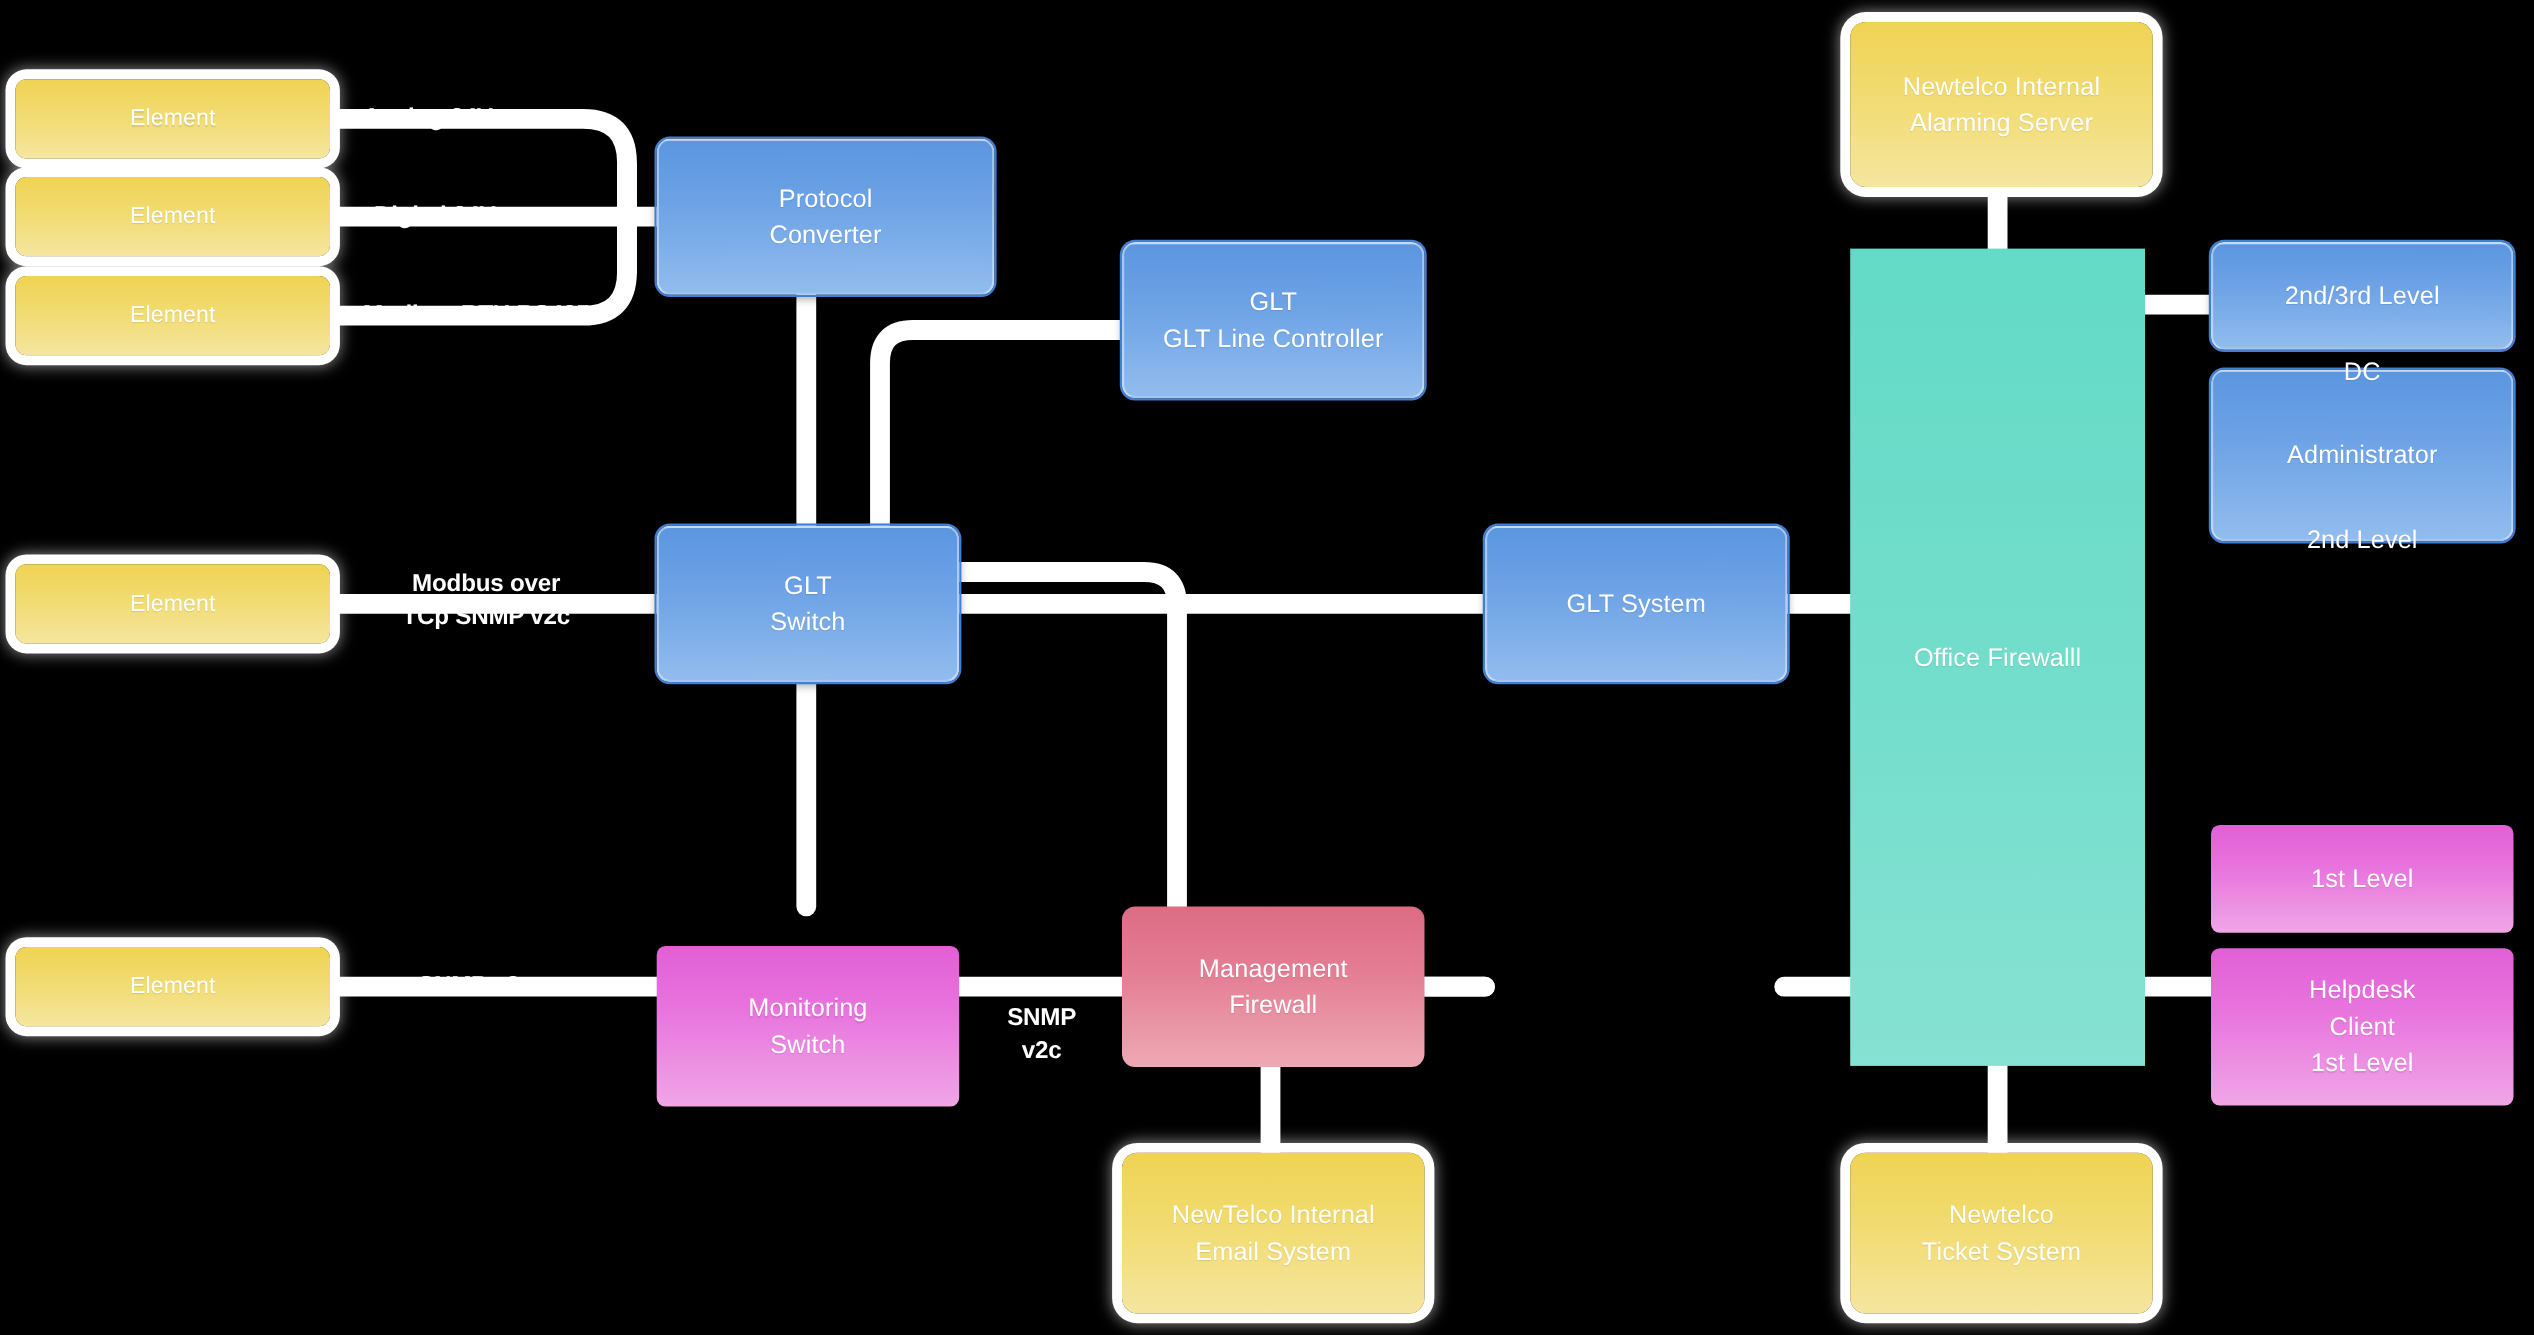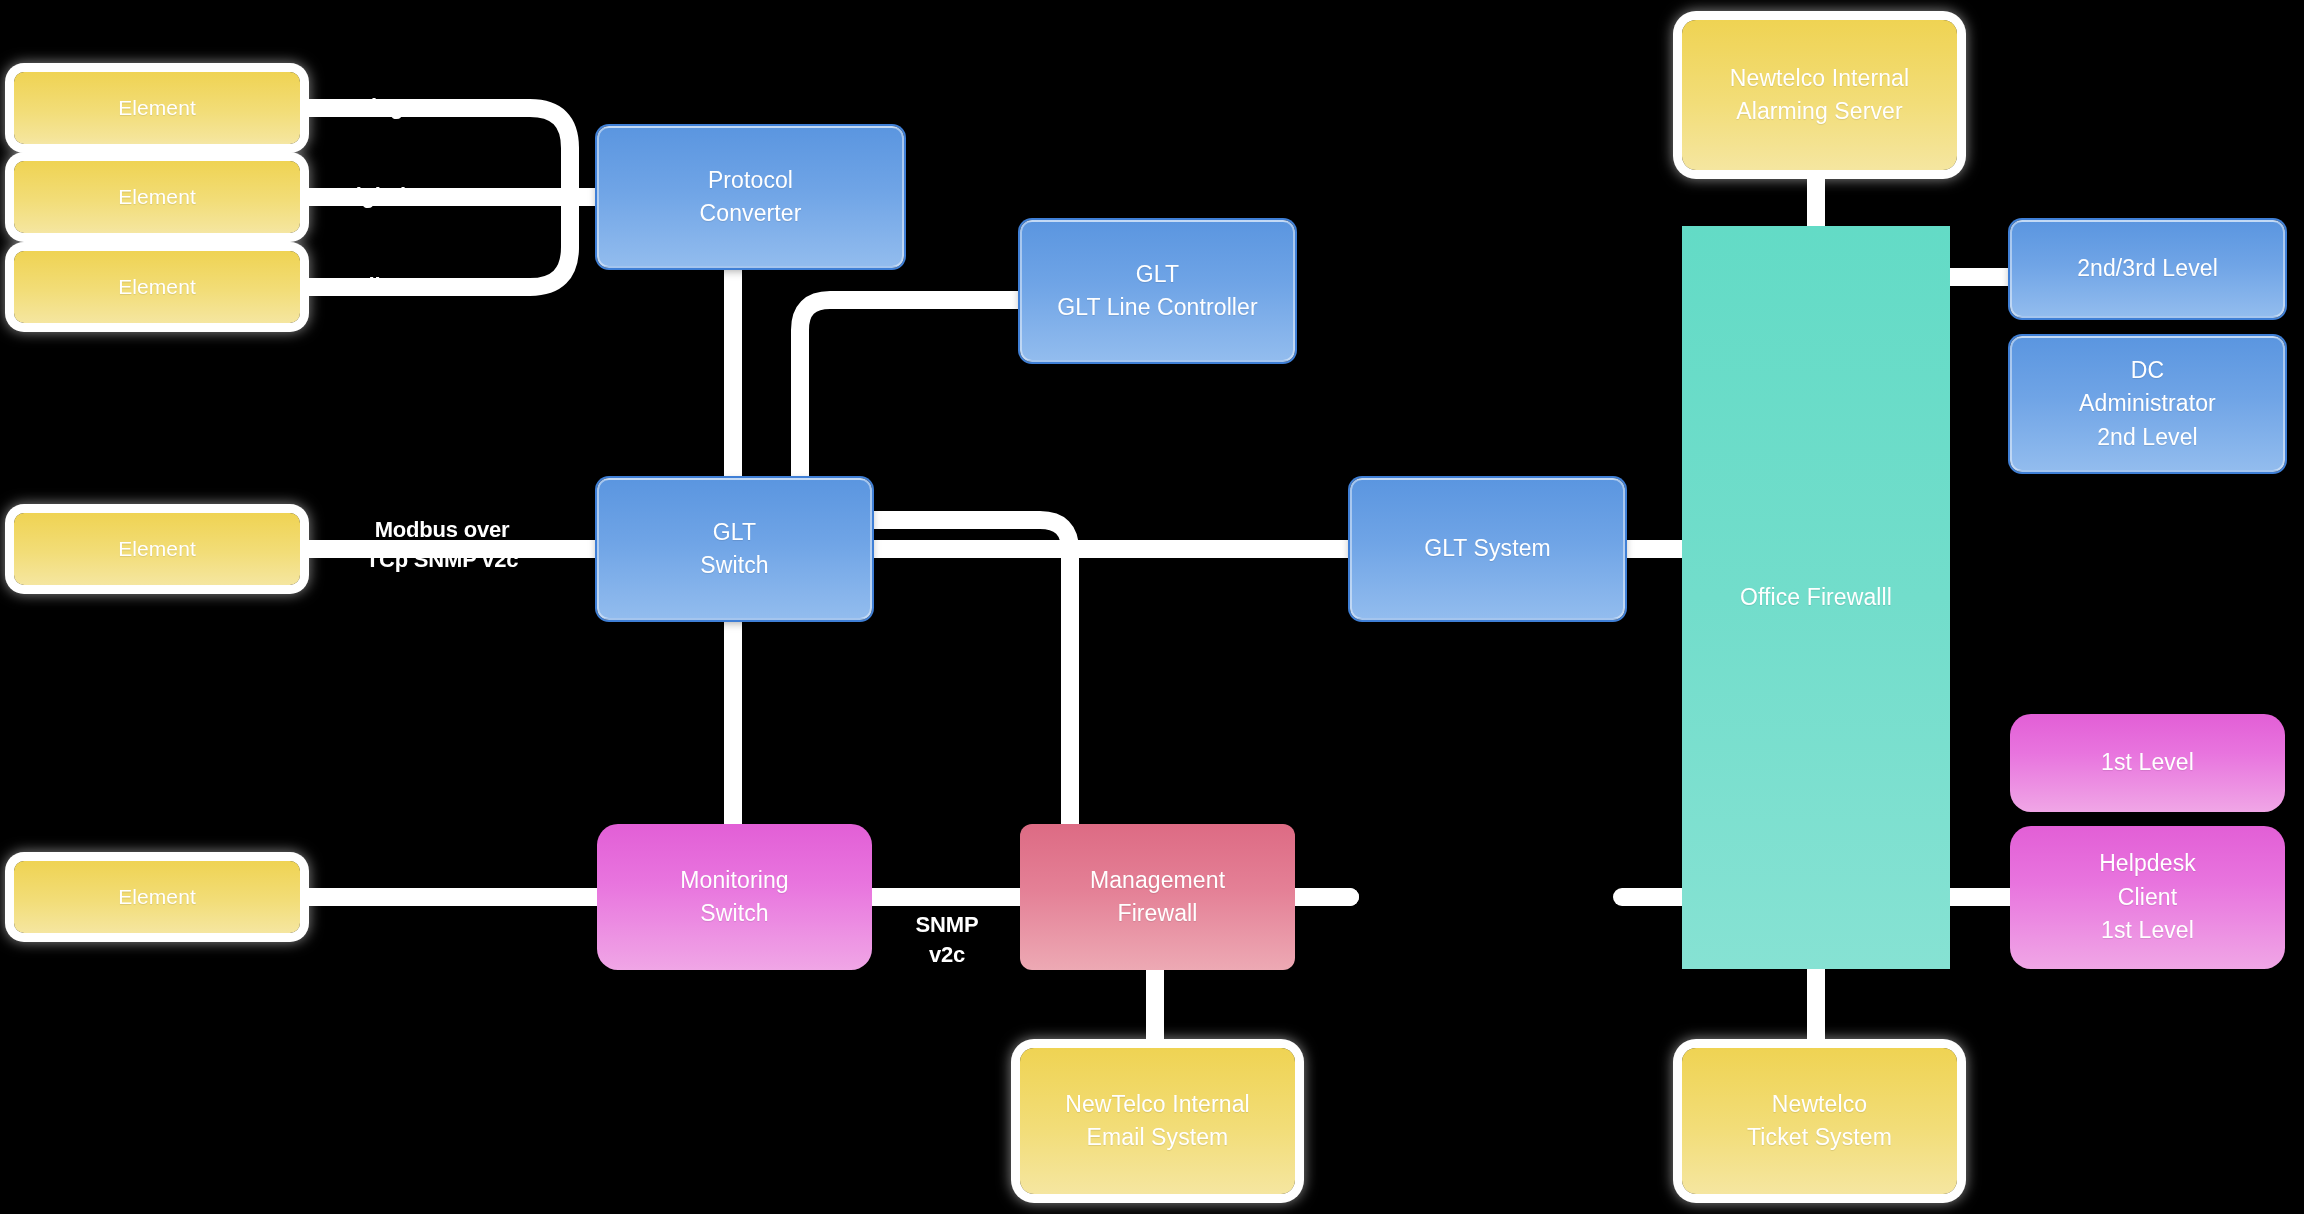--- a/index.html
+++ b/index.html
@@ -52,22 +52,23 @@
     background: linear-gradient(to bottom, #5b96e0 0%, #6fa4e6 45%, #92bcee 100%);
     border-radius: 12px;
     border: 2px solid rgba(255,255,255,0.45);
     box-shadow: 0 0 0 2px #3f7fd6, 0 3px 8px rgba(0,0,0,0.35);
     font-size: 23px;
   }
 
   
   .n-magenta {
     background: linear-gradient(to bottom, #e25fd6 0%, #e874de 40%, #f0a6e6 100%);
-    border-radius: 21px;
-    font-size: 23px;
+    border-radius: 8px;
+    font-size: 23px;
+    margin-top: 36px;
   }
 
   
   .n-salmon {
     background: linear-gradient(to bottom, #dd6b84 0%, #e48096 45%, #eda9b4 100%);
     border-radius: 12px;
     font-size: 23px;
   }
 
   
@@ -205,21 +206,21 @@
   </div>
 
   <div class="node n-blue" style="left:1350px; top:478px; width:275px; height:142px;">
     <span class="ln">GLT System</span>
   </div>
 
   <div class="node n-blue" style="left:2010px; top:220px; width:275px; height:98px;">
     <span class="ln">2nd/3rd Level</span>
   </div>
 
-  <div class="node n-blue" style="left:2010px; top:336px; width:275px; height:136px;">
+  <div class="node n-blue" style="left:2010px; top:336px; width:275px; height:156px;gap:43px;">
     <span class="ln">DC</span>
     <span class="ln">Administrator</span>
     <span class="ln">2nd Level</span>
   </div>
 
   <div class="node n-magenta" style="left:597px; top:824px; width:275px; height:146px;">
     <span class="ln">Monitoring</span>
     <span class="ln">Switch</span>
   </div>
 

